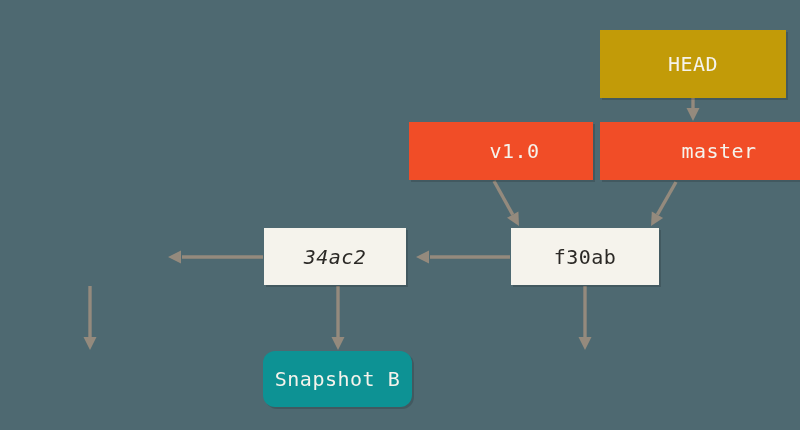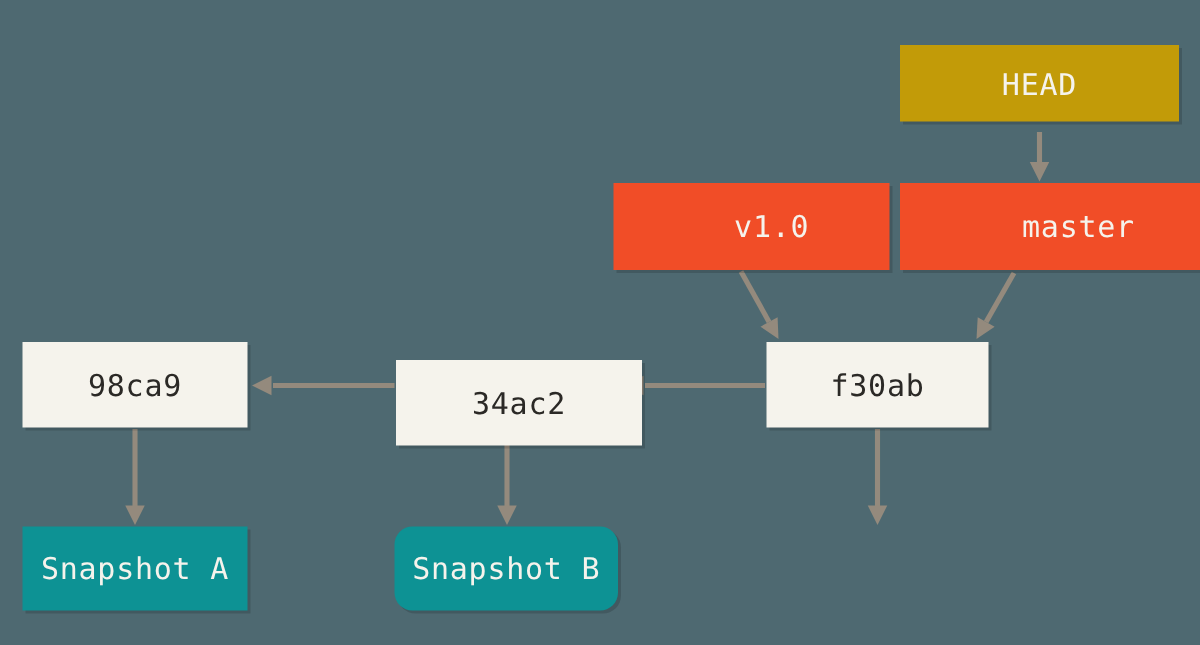--- a/index.html
+++ b/index.html
@@ -34,25 +34,25 @@
     letter-spacing: 0.5px;
     box-shadow: 2px 2px 0 rgba(0,0,0,0.15);
     box-sizing: border-box;
     user-select: none;
   }
   .ref-head   { background: var(--head-fill);     color: var(--box-text); }
   .ref        { background: var(--ref-fill);      color: var(--box-text); padding-left: 27px; }
   .commit     { background: var(--commit-fill);   color: var(--commit-text); }
   .snapshot   { background: var(--snapshot-fill); color: var(--box-text); }
 
-  #box-head    { left: 600px; top: 30px;  width: 186px; height: 51px; }
+  #box-head    { left: 600px; top: 30px;  width: 186px; height: 68px; }
   #box-master  { left: 600px; top: 122px; width: 211px; height: 58px; }
   #box-v10     { left: 409px; top: 122px; width: 184px; height: 58px; }
   #box-f30ab   { left: 511px; top: 228px; width: 148px; height: 57px; text-align: right; }
-  #box-34ac2   { left: 264px; top: 240px; width: 164px; height: 57px; }
+  #box-34ac2   { left: 264px; top: 228px; width: 142px; height: 57px; font-style: italic; }
   #box-98ca9   { left: 15px;  top: 228px; width: 150px; height: 57px; }
   #box-snap-c  { left: 511px; top: 351px; width: 148px; height: 56px; }
   #box-snap-b  { left: 263px; top: 351px; width: 149px; height: 56px; border-radius: 12px; }
   #box-snap-a  { left: 15px;  top: 351px; width: 150px; height: 56px; }
 
   svg.arrows {
     position: absolute;
     left: 0; top: 0;
     width: 800px; height: 430px;
     pointer-events: none;
@@ -113,26 +113,20 @@
   </div>
 
   <div class="box commit" id="box-f30ab">
     <span>f30ab</span>
   </div>
 
   <div class="box commit" id="box-34ac2">
     <span>34ac2</span>
   </div>
 
-  <div class="box commit" id="box-98ca9">
-    <span>98ca9</span>
-  </div>
 
-  <div class="box snapshot" id="box-snap-a">
-    <span>Snapshot A</span>
-  </div>
 
   <div class="box snapshot" id="box-snap-b">
     <span>Snapshot B</span>
   </div>
 
 
 </div>
 
 </body></html>

